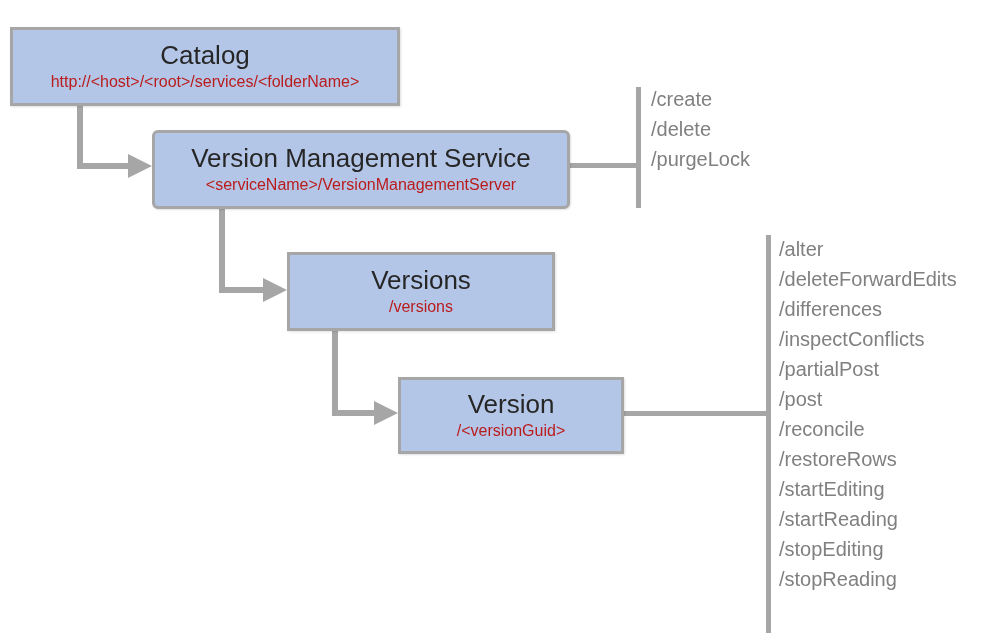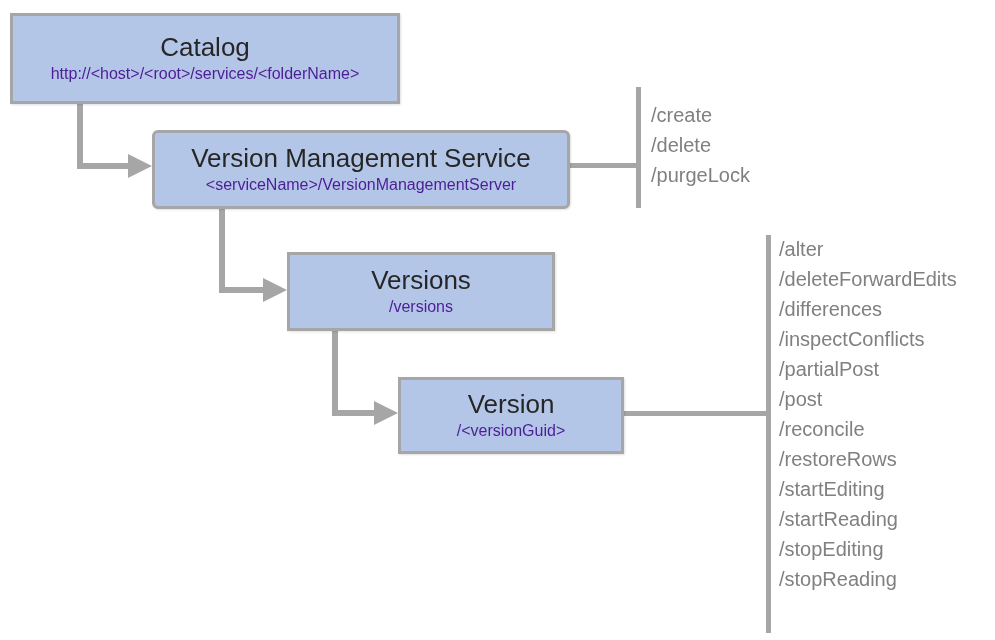--- a/index.html
+++ b/index.html
@@ -24,21 +24,21 @@
     text-align: center;
   }
   .node-title {
     font-size: 26px;
     line-height: 1.12;
     color: #262626;
   }
   .node-subtitle {
     font-size: 16px;
     line-height: 1.25;
-    color: #4c1d95;
+    color: #b91c1c;
     margin-top: 2px;
     white-space: nowrap;
   }
   .conn { position: absolute; background: #a6a6a6; }
   .arrowhead {
     position: absolute;
     width: 0; height: 0;
     border-top: 12px solid transparent;
     border-bottom: 12px solid transparent;
     border-left: 24px solid #a6a6a6;
@@ -67,41 +67,41 @@
   <div class="conn" style="left:332px; top:330px; width:6px; height:86px;"></div>
   <div class="conn" style="left:332px; top:410px; width:44px; height:6px;"></div>
   <div class="arrowhead" style="left:374px; top:401px;"></div>
 
   <div class="conn" style="left:568px; top:163px; width:70px; height:5px;"></div>
   <div class="conn" style="left:636px; top:87px; width:5px; height:121px;"></div>
 
   <div class="conn" style="left:622px; top:411px; width:146px; height:5px;"></div>
   <div class="conn" style="left:766px; top:235px; width:5px; height:398px;"></div>
 
-  <div class="node" style="left:10px; top:13px; width:390px; height:91px;">
+  <div class="node" style="left:10px; top:27px; width:390px; height:79px;">
     <div class="node-title">Catalog</div>
     <div class="node-subtitle">http://&lt;host&gt;/&lt;root&gt;/services/&lt;folderName&gt;</div>
   </div>
 
   <div class="node" style="left:152px; top:130px; width:418px; height:79px;border-radius:6px;">
     <div class="node-title">Version Management Service</div>
     <div class="node-subtitle">&lt;serviceName&gt;/VersionManagementServer</div>
   </div>
 
   <div class="node" style="left:287px; top:252px; width:268px; height:79px;">
     <div class="node-title">Versions</div>
     <div class="node-subtitle">/versions</div>
   </div>
 
   <div class="node" style="left:398px; top:377px; width:226px; height:77px;">
     <div class="node-title">Version</div>
     <div class="node-subtitle">/&lt;versionGuid&gt;</div>
   </div>
 
-  <div class="oplist" style="left:651px; top:100px;">
+  <div class="oplist" style="left:651px; top:84px;">
       <div>/create</div>
       <div>/delete</div>
       <div>/purgeLock</div>
     </div>
 
   <div class="oplist" style="left:779px; top:234px;">
       <div>/alter</div>
       <div>/deleteForwardEdits</div>
       <div>/differences</div>
       <div>/inspectConflicts</div>

